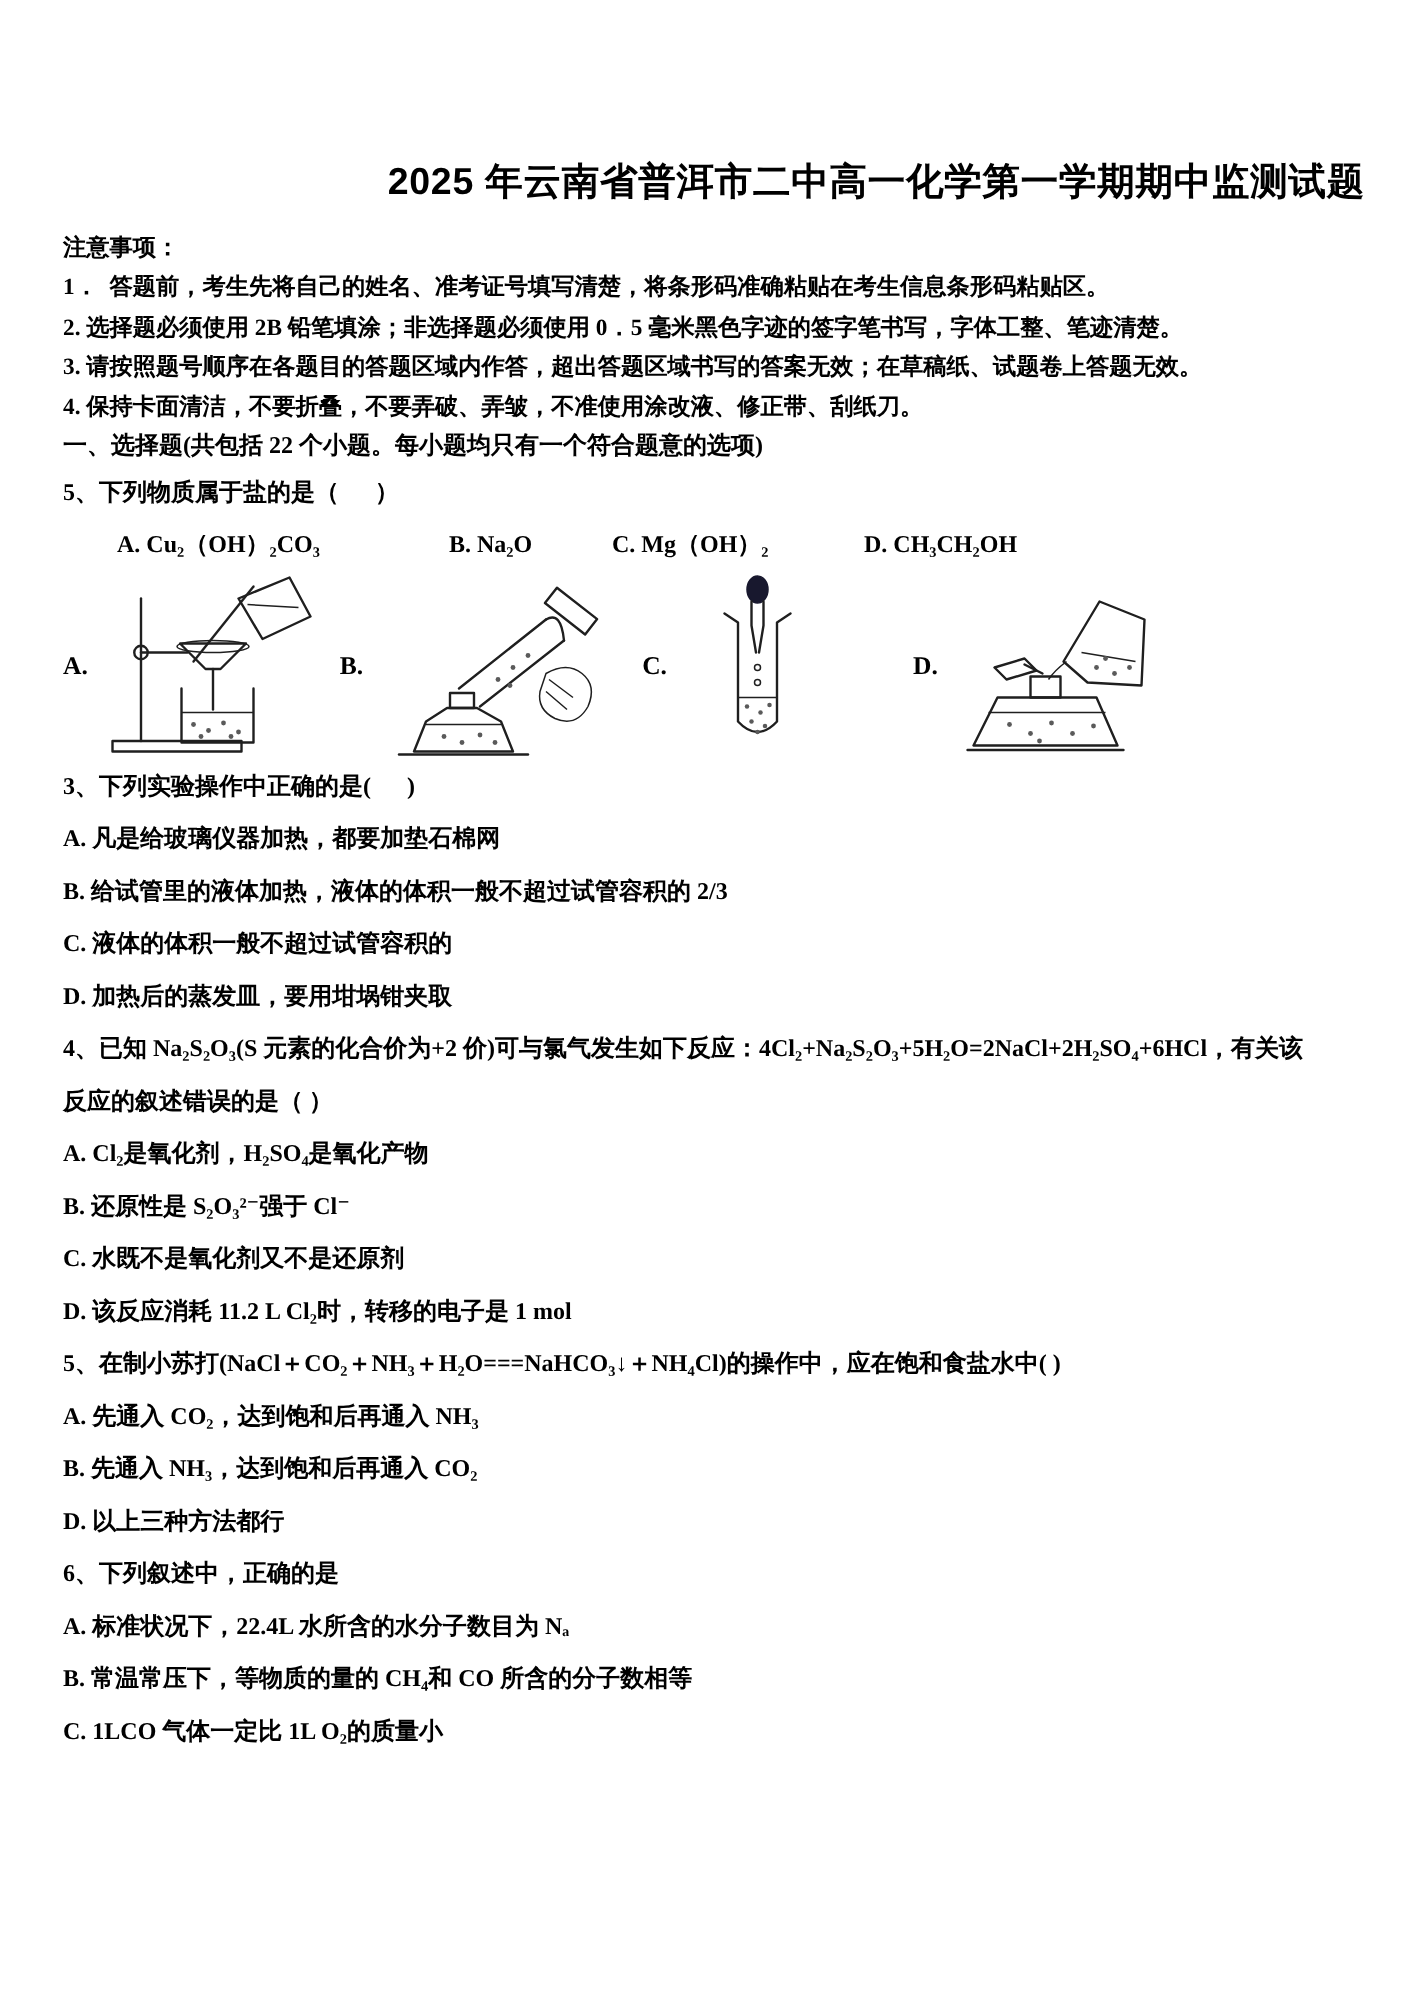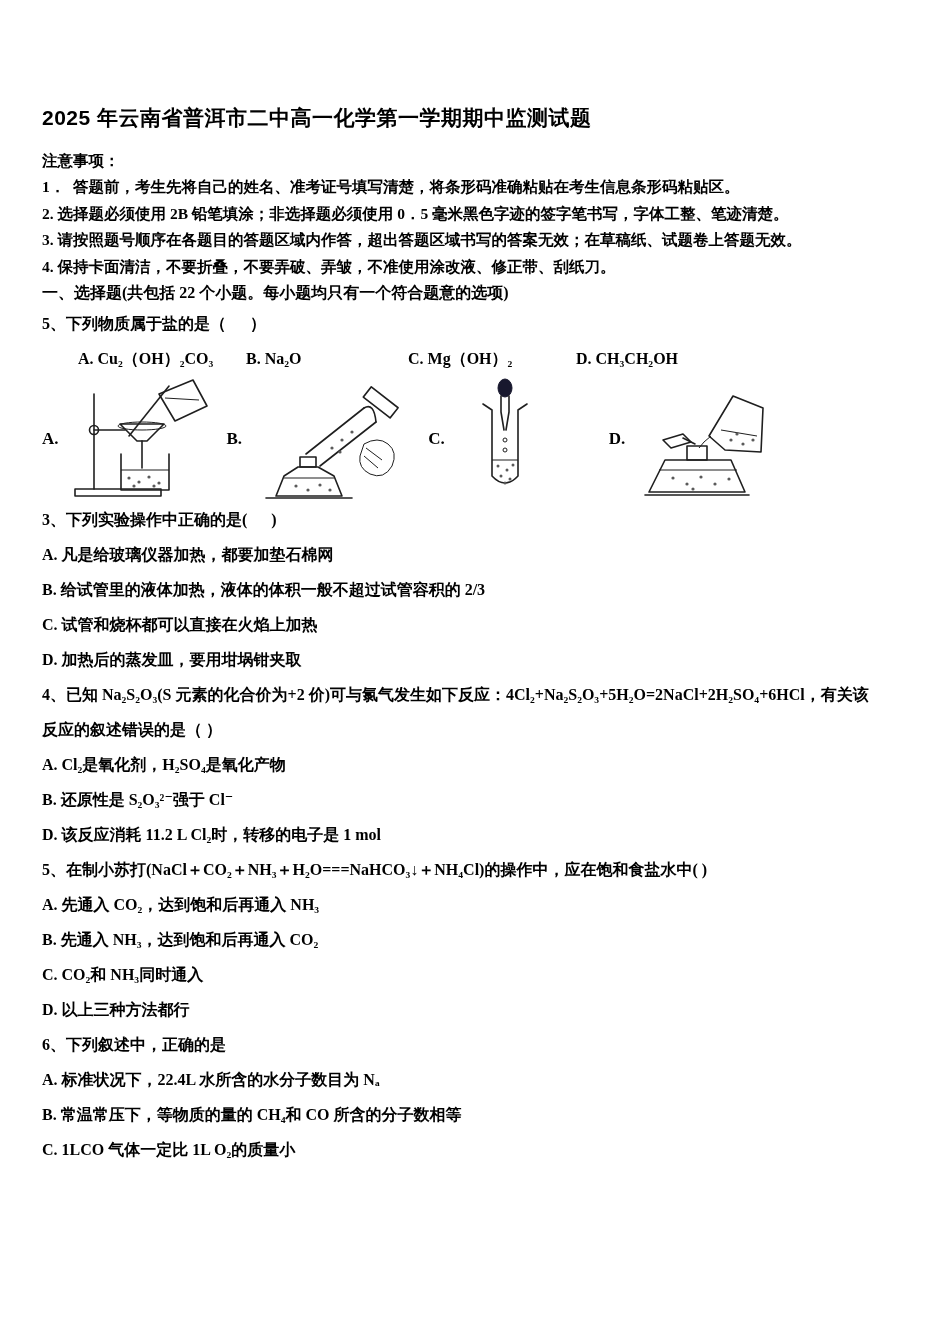--- a/index.html
+++ b/index.html
@@ -6,30 +6,30 @@
   body {
     width:950px; height:1344px;
     color:#000;
     font-family:"Liberation Serif","DejaVu Serif",serif;
     font-weight:700;
     overflow:hidden;
   }
   .page { box-sizing:border-box; width:950px; height:1344px; padding:104px 40px 0 42px; }
   .title {
     font-family:"Liberation Sans","DejaVu Sans",sans-serif;
-    font-size:21px; font-weight:900; text-align:left;
+    font-size:25px; font-weight:900; text-align:right;
     margin:0 0 16px 0; letter-spacing:0.5px;
   }
   .notice-heading { font-size:15.5px; line-height:26px; }
   .notice { font-size:15.5px; line-height:26.5px; white-space:pre-wrap; }
   .section-heading { font-size:16px; line-height:26px; }
   .qline { font-size:16px; line-height:35px; white-space:pre-wrap; }
   .options-inline { display:flex; font-size:16px; line-height:35px; white-space:pre-wrap; }
   .options-inline .opt-a { width:168px;margin-left:36px; }
-  .options-inline .opt-b { width:162px; }
+  .options-inline .opt-b { width:162px;text-align:center; }
   .options-inline .opt-c { width:168px; }
   .figure-row { display:flex; align-items:center; height:126px; }
   .figure-group { display:flex; align-items:center; }
   .figure-label { font-size:17px; margin-right:4px; }
   .fig svg { display:block; }
   .ink { stroke:#1f1f1f; stroke-width:1.6; fill:none; stroke-linejoin:round; stroke-linecap:round; }
   .ink-thin { stroke:#1f1f1f; stroke-width:1; fill:none; }
   .dot { fill:#5a5a5a; stroke:none; }
   .solid { fill:#18182e; stroke:#18182e; }
 </style>
@@ -168,33 +168,33 @@
 
           <path class="ink-thin" d="M82,58 Q74,64 70,70"></path>
         </svg>
       </span>
     </div>
   </div>
 
   <div class="qline">3、下列实验操作中正确的是(      )</div>
   <div class="qline">A. 凡是给玻璃仪器加热，都要加垫石棉网</div>
   <div class="qline">B. 给试管里的液体加热，液体的体积一般不超过试管容积的 2/3</div>
-  <div class="qline">C. 试管和烧杯都可以直接在火焰上加热</div>
+  <div class="qline">C. 液体的体积一般不超过试管容积的</div>
   <div class="qline">D. 加热后的蒸发皿，要用坩埚钳夹取</div>
 
   <div class="qline">4、已知 Na₂S₂O₃(S 元素的化合价为+2 价)可与氯气发生如下反应：4Cl₂+Na₂S₂O₃+5H₂O=2NaCl+2H₂SO₄+6HCl，有关该
 反应的叙述错误的是（ ）</div>
   <div class="qline">A. Cl₂是氧化剂，H₂SO₄是氧化产物</div>
   <div class="qline">B. 还原性是 S₂O₃²⁻强于 Cl⁻</div>
+  <div class="qline">C. 水既不是氧化剂又不是还原剂</div>
   <div class="qline">D. 该反应消耗 11.2 L Cl₂时，转移的电子是 1 mol</div>
 
   <div class="qline">5、在制小苏打(NaCl＋CO₂＋NH₃＋H₂O===NaHCO₃↓＋NH₄Cl)的操作中，应在饱和食盐水中( )</div>
   <div class="qline">A. 先通入 CO₂，达到饱和后再通入 NH₃</div>
   <div class="qline">B. 先通入 NH₃，达到饱和后再通入 CO₂</div>
-  <div class="qline">C. CO₂和 NH₃同时通入</div>
   <div class="qline">D. 以上三种方法都行</div>
 
   <div class="qline">6、下列叙述中，正确的是</div>
   <div class="qline">A. 标准状况下，22.4L 水所含的水分子数目为 Nₐ</div>
   <div class="qline">B. 常温常压下，等物质的量的 CH₄和 CO 所含的分子数相等</div>
   <div class="qline">C. 1LCO 气体一定比 1L O₂的质量小</div>
 
 </div>
 
 </body></html>

